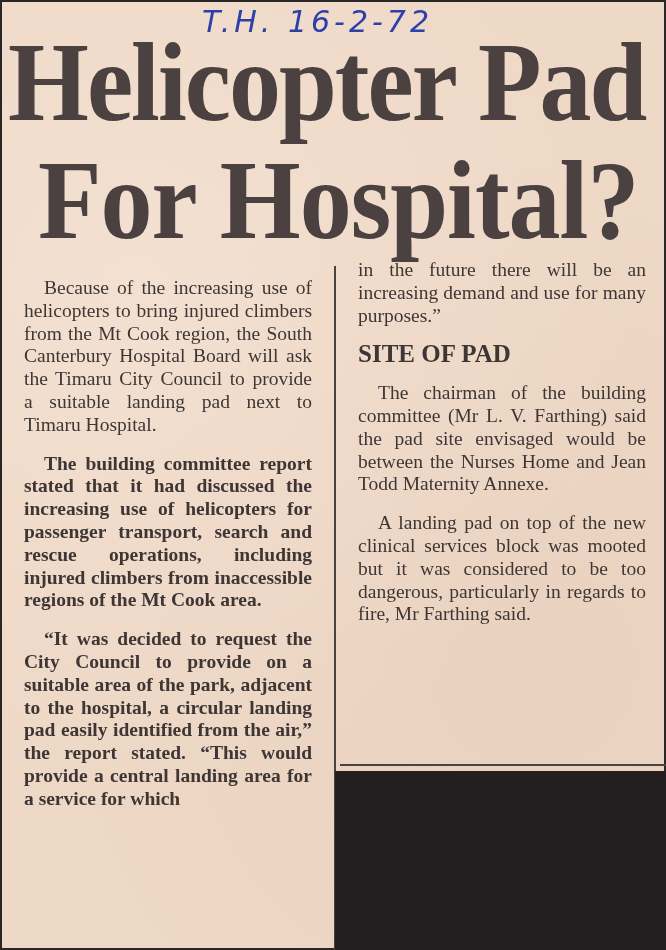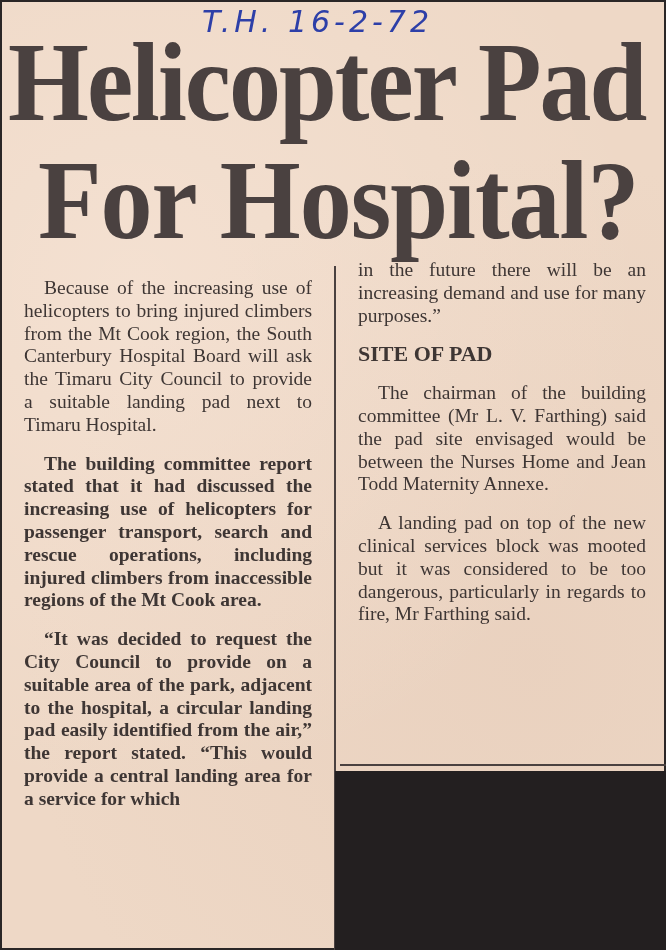--- a/index.html
+++ b/index.html
@@ -41,21 +41,21 @@
       position: absolute; color: #3e3634;
       font-size: 19.5px; line-height: 22.8px;
       text-align: justify;
     }
     .col p { margin: 16px; text-indent: 20px; text-align: justify; text-align-last: left; }
     .col p.gap { margin-top: 8px; font-weight: bold; }
     .col-left { left: 6px; top: 259px; width: 320px; }
     .col-right { left: 340px; top: 241px; width: 320px; }
     .col-right p.cont { text-indent: 0; }
     .subhead {
-      text-align: center; font-weight: bold; font-size: 22px;
+      text-align: center; font-weight: bold; font-size: 25px;
       margin-top: 14px; text-indent: 0 !important;
     }
     .divider-v {
       position: absolute; left: 332px; top: 264px; width: 2px; height: 686px;
       background: #4a4140;
     }
     .rule-end {
       position: absolute; left: 338px; top: 762px; width: 328px; height: 2px;
       background: #4a4140;
     }

